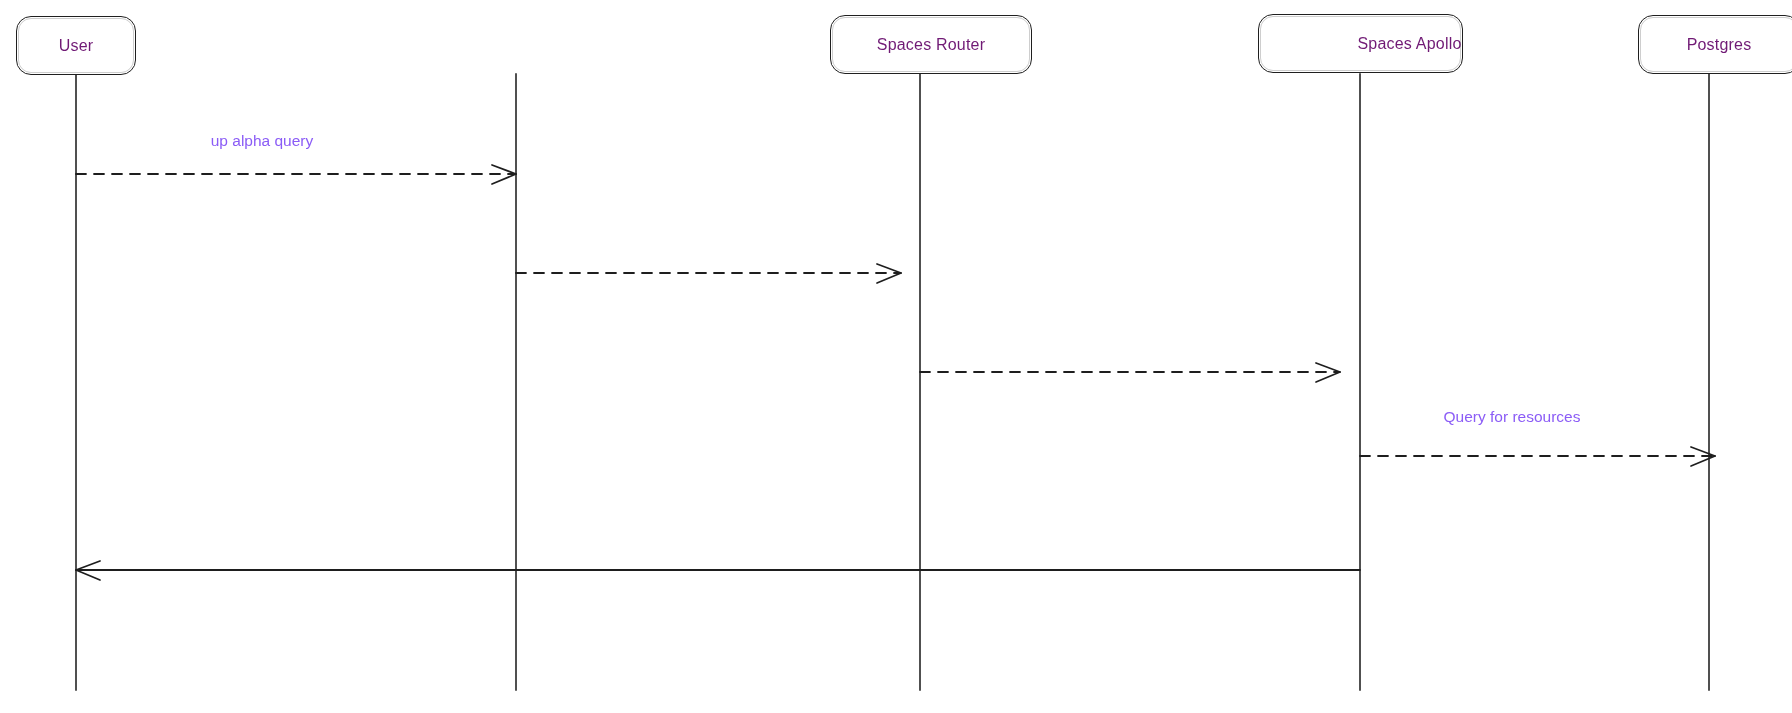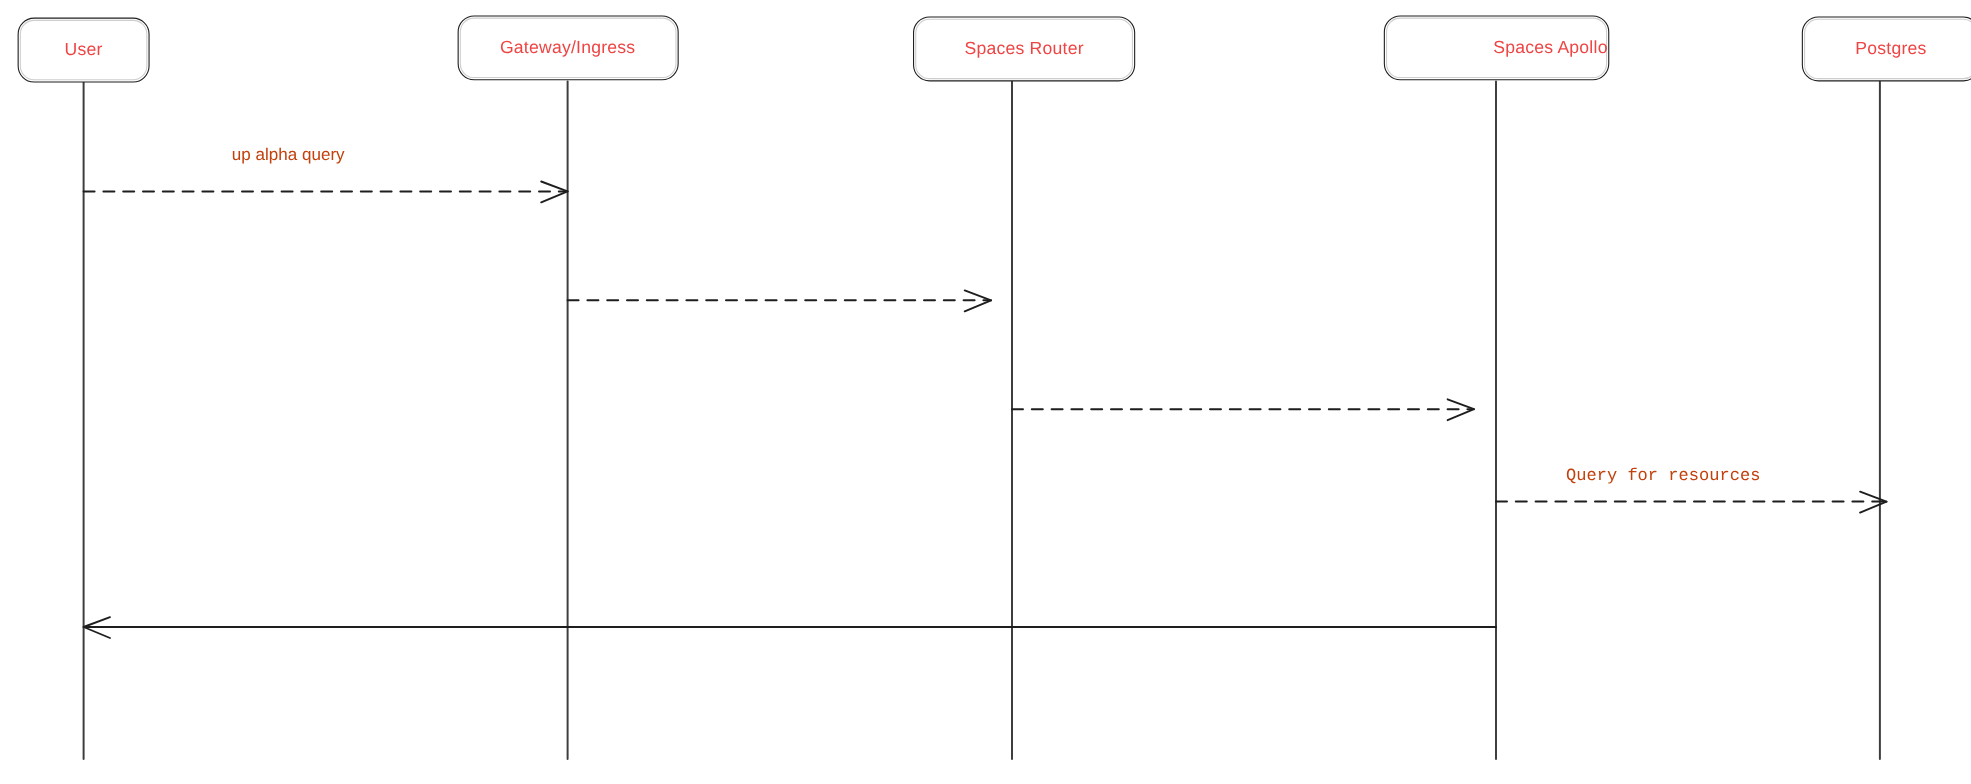--- a/index.html
+++ b/index.html
@@ -37,28 +37,28 @@
     content: "";
     position: absolute;
     inset: 1px;
     border: 1px solid rgba(30,30,30,0.22);
     border-radius: 13px;
     pointer-events: none;
   }
   .actor-label {
     font-size: 16px;
     letter-spacing: 0.2px;
-    color: #ef4444;
+    color: #701a75;
     white-space: nowrap;
   }
   .msg-label {
     position: absolute;
     transform: translate(-50%, -50%);
     font-size: 15.5px;
-    color: #c2410c;
+    color: #8b5cf6;
     white-space: nowrap;
   }
 </style>
 </head>
 <body>
 
 <div class="canvas" id="diagram-root">
     <svg width="1792" height="713" viewBox="0 0 1792 713" class="lines-layer">
       <line x1="76" y1="74" x2="76" y2="690" stroke="#3d3d3d" stroke-width="1.8" stroke-linecap="round"></line>
       <line x1="516" y1="74" x2="516" y2="690" stroke="#3d3d3d" stroke-width="1.8" stroke-linecap="round"></line>
@@ -75,26 +75,23 @@
       <line x1="1316" y1="363" x2="1340" y2="372" stroke="#1e1e1e" stroke-width="1.7" stroke-linecap="round"></line>
       <line x1="1316" y1="382" x2="1340" y2="372" stroke="#1e1e1e" stroke-width="1.7" stroke-linecap="round"></line>
       <line x1="1360" y1="456" x2="1713" y2="456" stroke="#1e1e1e" stroke-width="1.8" stroke-linecap="round" stroke-dasharray="10 8"></line>
       <line x1="1691" y1="447" x2="1715" y2="456" stroke="#1e1e1e" stroke-width="1.7" stroke-linecap="round"></line>
       <line x1="1691" y1="466" x2="1715" y2="456" stroke="#1e1e1e" stroke-width="1.7" stroke-linecap="round"></line>
       <line x1="1360" y1="570" x2="78" y2="570" stroke="#1e1e1e" stroke-width="1.8" stroke-linecap="round"></line>
       <line x1="100" y1="561" x2="76" y2="570" stroke="#1e1e1e" stroke-width="1.7" stroke-linecap="round"></line>
       <line x1="100" y1="580" x2="76" y2="570" stroke="#1e1e1e" stroke-width="1.7" stroke-linecap="round"></line>
     </svg>
     <div class="msg-label" style="left: 262px; top: 141px;">up alpha query</div>
-    <div class="msg-label" style="left: 1512px; top: 432px; font-family: Liberation Mono, monospace;">Query for resources</div>
+    <div class="msg-label" style="left: 1512px; top: 417px;">Query for resources</div>
     <div class="actor-box" style="left: 16px; top: 16px; width: 120px;">
       <span class="actor-label">User</span>
-    </div>
-    <div class="actor-box" style="left: 415.5px; top: 14px; width: 201px;">
-      <span class="actor-label">Gateway/Ingress</span>
     </div>
     <div class="actor-box" style="left: 830px; top: 15px; width: 202px;">
       <span class="actor-label">Spaces Router</span>
     </div>
     <div class="actor-box" style="left: 1257.5px; top: 14px; width: 205px; justify-content: flex-end;">
       <span class="actor-label">Spaces Apollo</span>
     </div>
     <div class="actor-box" style="left: 1638px; top: 15px; width: 162px;">
       <span class="actor-label">Postgres</span>
     </div>

